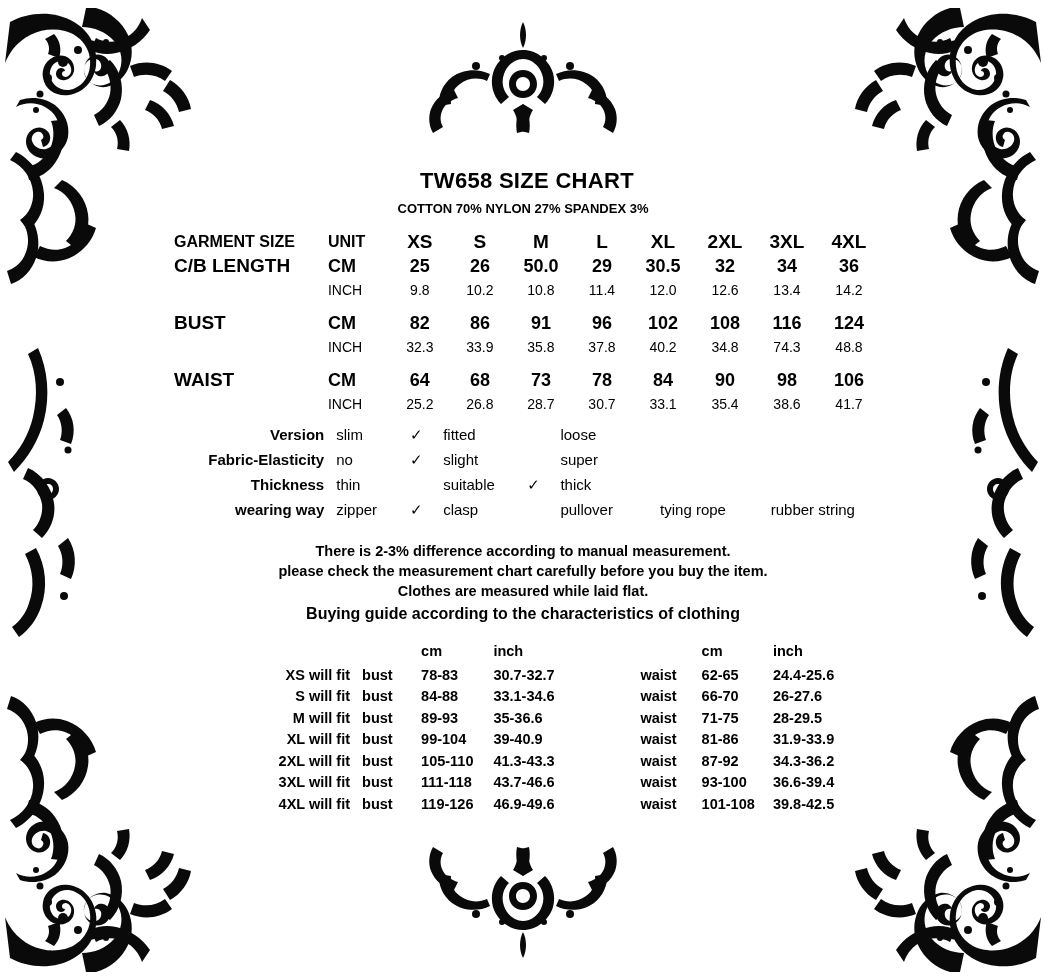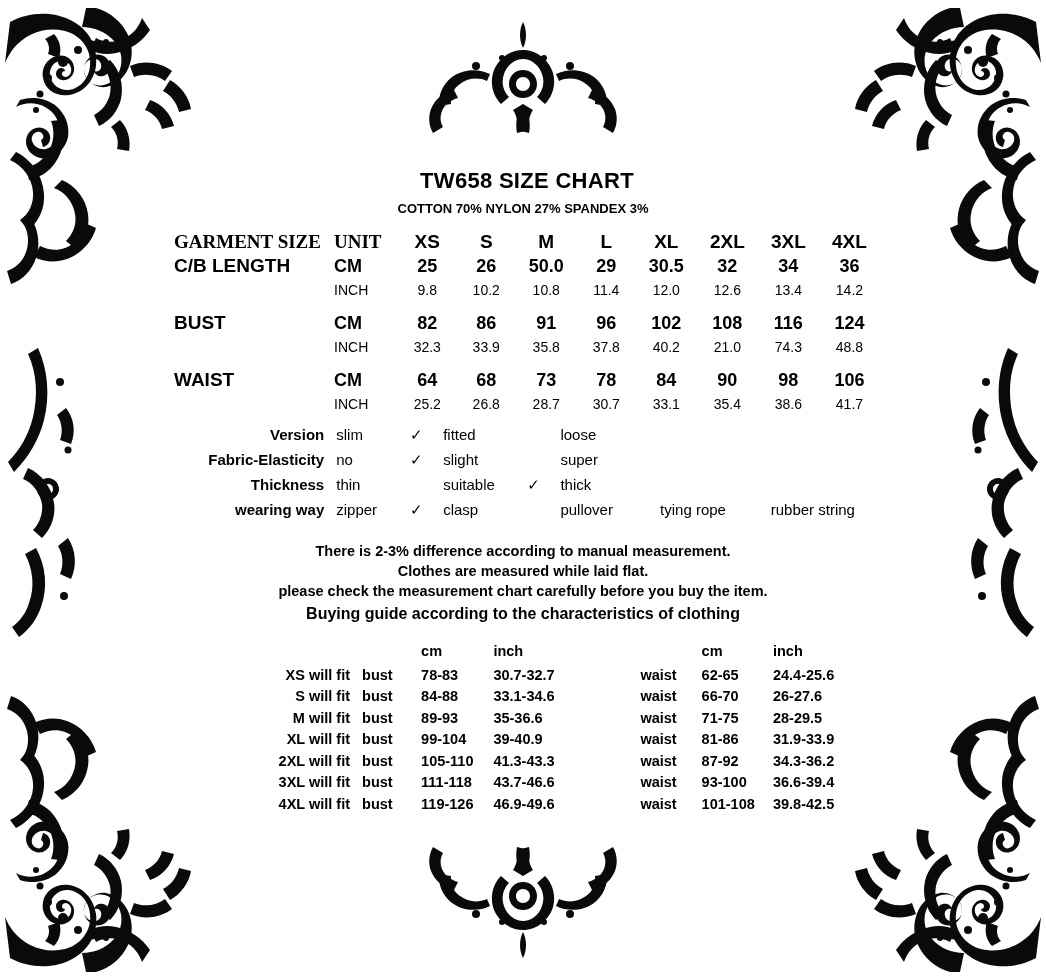--- a/index.html
+++ b/index.html
@@ -87,21 +87,21 @@
   .size-table td.val {
     width: 71px;
     text-align: center;
     font-size: 18px;
     font-weight: bold;
   }
   .size-table tr.sub td.lbl { font-size: 14px; font-weight: normal; text-align: left; }
   .size-table tr.sub td.unit { font-size: 14px; font-weight: normal; }
   .size-table tr.sub td.val  { font-size: 14px; font-weight: normal; }
   .size-table tr.head td.lbl,
-  .size-table tr.head td.unit { font-size: 19px; font-weight: bold; font-family: Liberation Serif, serif; }
+  .size-table tr.head td.unit { font-size: 16px; font-weight: bold; }
   .size-table tr.head td.val  { font-size: 19px; font-weight: bold; margin-top: 9px; }
   .size-table tr.spacer td { height: 9px; }
 
   
   .options {
     position: absolute;
     left: 174px;
     top: 422px;
     width: 720px;
     border-collapse: collapse;
@@ -408,21 +408,21 @@
       </tr>
 
       <tr class="sub">
         <td class="lbl"></td>
         <td class="unit">INCH</td>
         <td class="val">32.3</td>
         <td class="val">33.9</td>
         <td class="val">35.8</td>
         <td class="val">37.8</td>
         <td class="val">40.2</td>
-        <td class="val">21.0</td>
+        <td class="val">34.8</td>
         <td class="val">74.3</td>
         <td class="val">48.8</td>
       </tr>
 
       <tr class="spacer">
           <td colspan="10"></td>
         </tr>
 
       <tr>
         <td class="lbl">WAIST</td>
@@ -492,22 +492,22 @@
         <td class="chk2 check"></td>
         <td class="opt3">pullover</td>
         <td class="opt4">tying rope</td>
         <td class="opt5">rubber string</td>
       </tr>
     </tbody>
   </table>
 
   <div class="notes">
     <div>There is 2-3% difference according to manual measurement.</div>
+    <div>please check the measurement chart carefully before you buy the item.</div>
     <div>Clothes are measured while laid flat.</div>
-    <div>please check the measurement chart carefully before you buy the item.</div>
   </div>
 
   <div class="guide-title">Buying guide according to the characteristics of clothing</div>
 
   <table class="guide">
     <tbody>
       <tr class="g-head">
         <td class="g-size"></td>
         <td class="g-bust"></td>
         <td class="g-bcm">cm</td>

